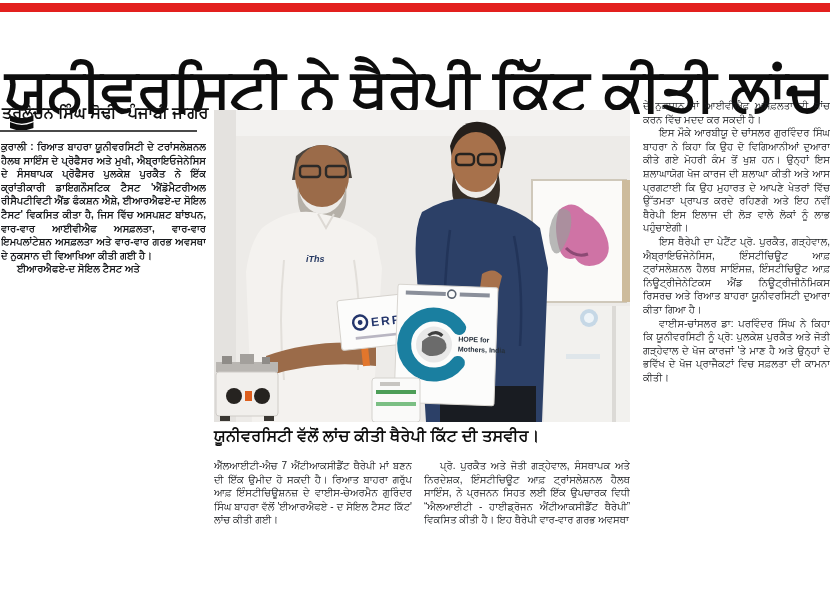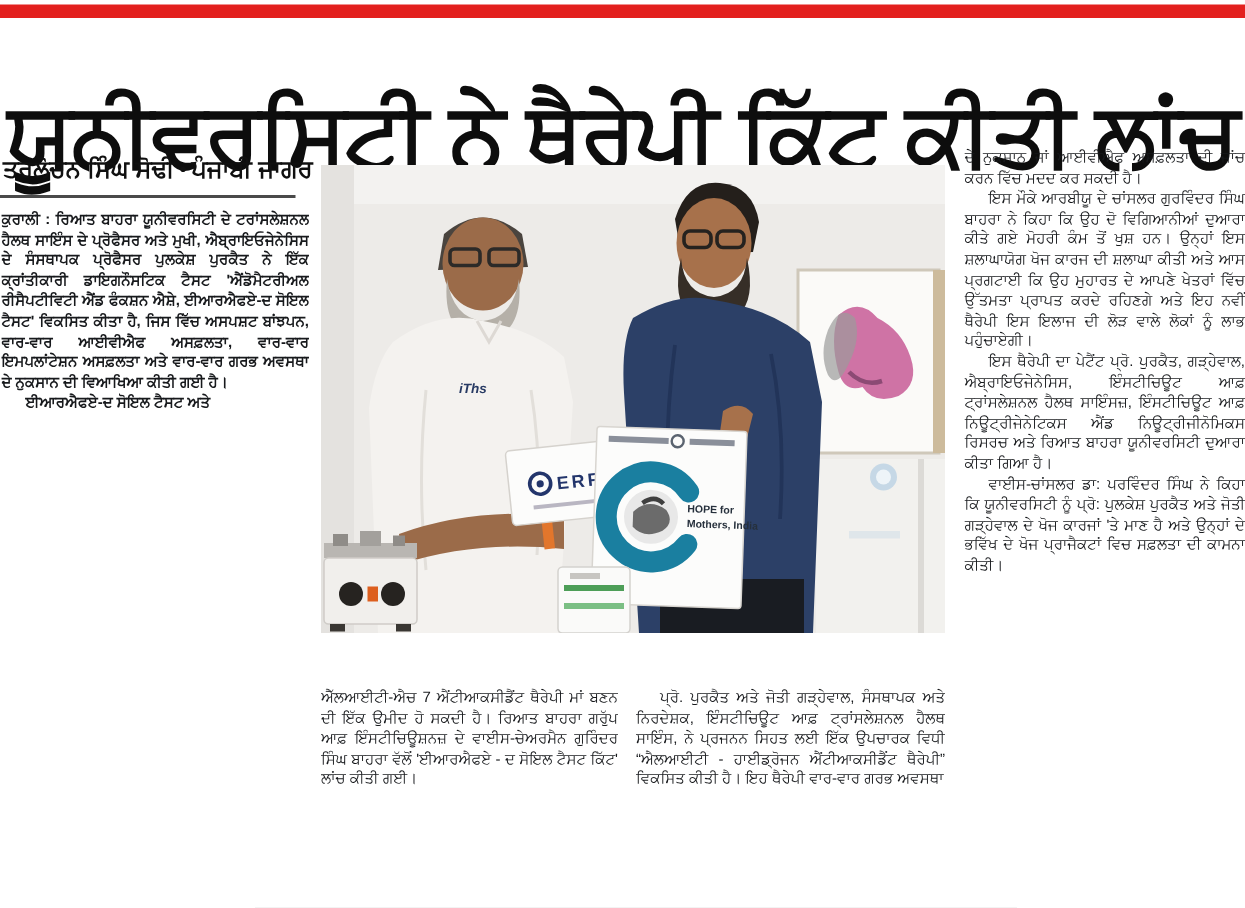--- a/index.html
+++ b/index.html
@@ -148,20 +148,21 @@
 
       <g>
         <rect x="158" y="268" width="48" height="44" rx="3" fill="#fafaf9" stroke="#d4d2ce"></rect>
         <rect x="162" y="280" width="40" height="4" fill="#4d9e58"></rect>
         <rect x="162" y="292" width="40" height="4" fill="#7bbf84"></rect>
         <rect x="166" y="272" width="20" height="4" fill="#c7c5c1"></rect>
       </g>
     </svg>
   </div>
 
+  <div class="caption">ਯੂਨੀਵਰਸਿਟੀ ਵੱਲੋਂ ਲਾਂਚ ਕੀਤੀ ਥੈਰੇਪੀ ਕਿੱਟ ਦੀ ਤਸਵੀਰ।</div>
 
   <div class="col mid-a">
     <p>ਐੱਲਆਈਟੀ-ਐਚ 7 ਐਂਟੀਆਕਸੀਡੈਂਟ ਥੈਰੇਪੀ ਮਾਂ ਬਣਨ ਦੀ ਇੱਕ ਉਮੀਦ ਹੋ ਸਕਦੀ ਹੈ। ਰਿਆਤ ਬਾਹਰਾ ਗਰੁੱਪ ਆਫ਼ ਇੰਸਟੀਚਿਊਸ਼ਨਜ਼ ਦੇ ਵਾਈਸ-ਚੇਅਰਮੈਨ ਗੁਰਿੰਦਰ ਸਿੰਘ ਬਾਹਰਾ ਵੱਲੋਂ 'ਈਆਰਐਫਏ - ਦ ਸੋਇਲ ਟੈਸਟ ਕਿੱਟ' ਲਾਂਚ ਕੀਤੀ ਗਈ।</p>
   </div>
   <div class="col mid-b">
     <p class="indent">ਪ੍ਰੋ. ਪੁਰਕੈਤ ਅਤੇ ਜੋਤੀ ਗੜ੍ਹੇਵਾਲ, ਸੰਸਥਾਪਕ ਅਤੇ ਨਿਰਦੇਸ਼ਕ, ਇੰਸਟੀਚਿਊਟ ਆਫ਼ ਟ੍ਰਾਂਸਲੇਸ਼ਨਲ ਹੈਲਥ ਸਾਇੰਸ, ਨੇ ਪ੍ਰਜਨਨ ਸਿਹਤ ਲਈ ਇੱਕ ਉਪਚਾਰਕ ਵਿਧੀ “ਐਲਆਈਟੀ - ਹਾਈਡ੍ਰੋਜਨ ਐਂਟੀਆਕਸੀਡੈਂਟ ਥੈਰੇਪੀ” ਵਿਕਸਿਤ ਕੀਤੀ ਹੈ। ਇਹ ਥੈਰੇਪੀ ਵਾਰ-ਵਾਰ ਗਰਭ ਅਵਸਥਾ</p>
   </div>
 
   <div class="col col-right">
     <p>ਦੇ ਨੁਕਸਾਨ ਜਾਂ ਆਈਵੀਐਫ ਅਸਫ਼ਲਤਾ ਦੀ ਜਾਂਚ ਕਰਨ ਵਿੱਚ ਮਦਦ ਕਰ ਸਕਦੀ ਹੈ।</p>

